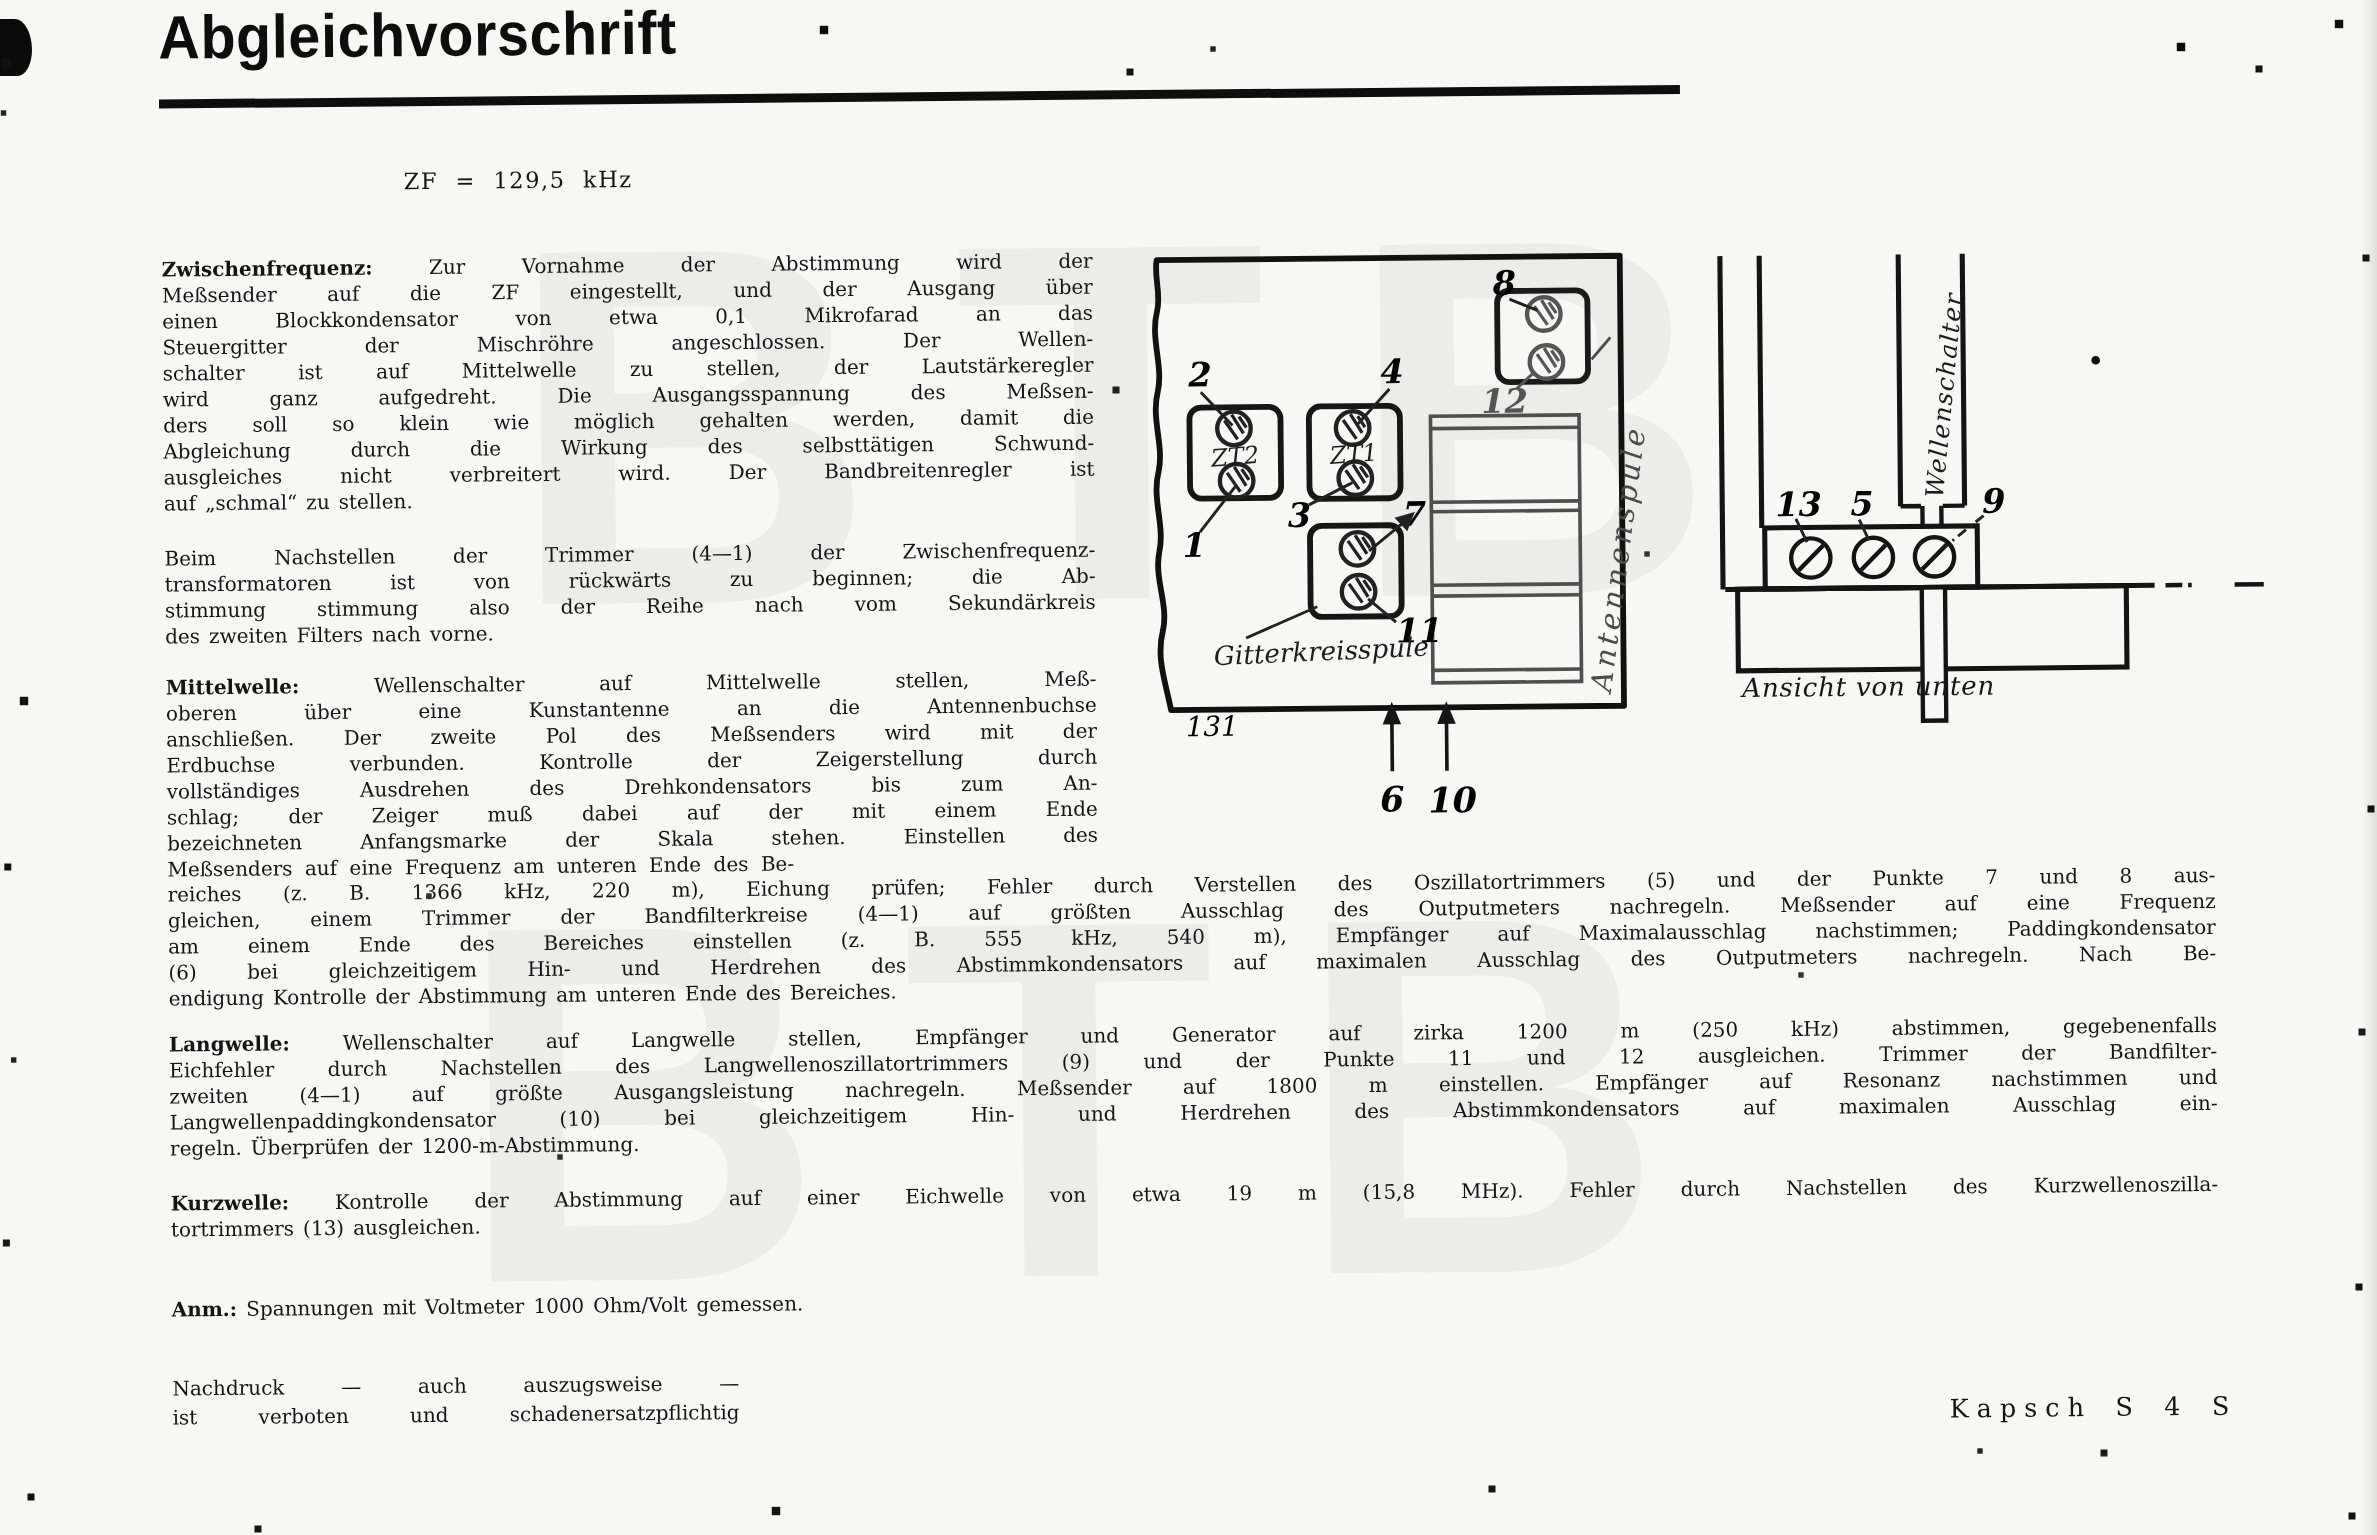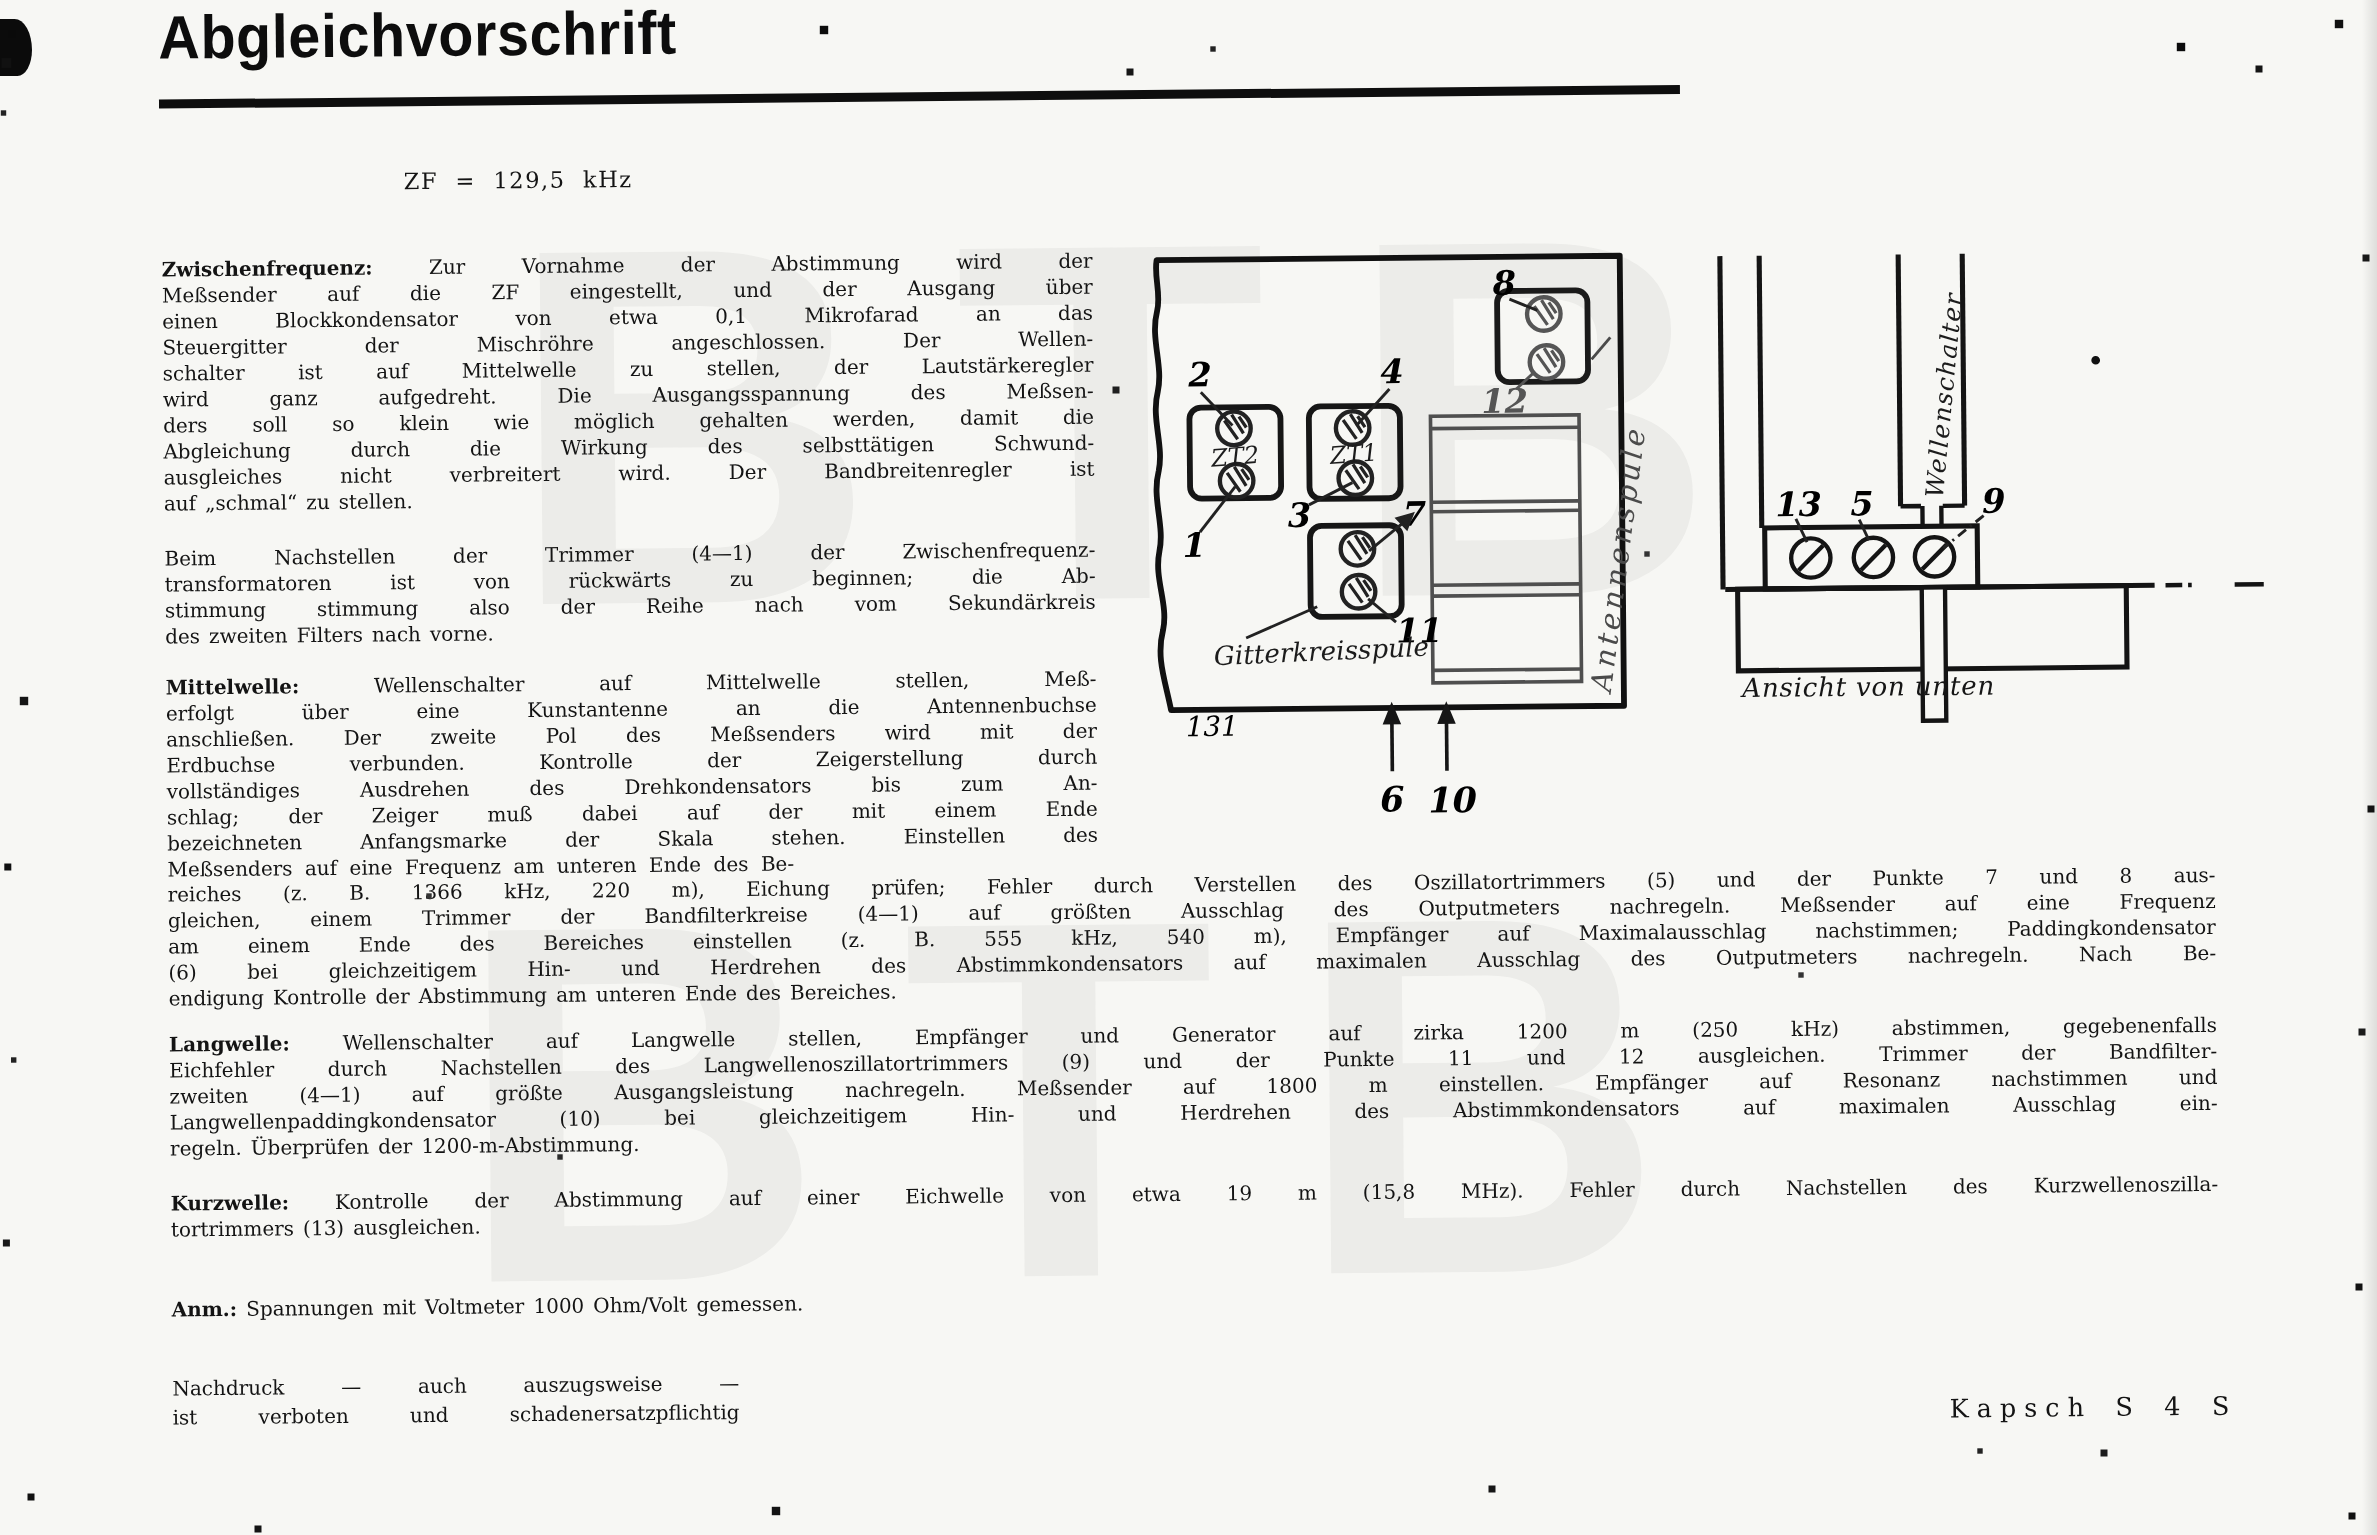--- a/index.html
+++ b/index.html
@@ -76,21 +76,21 @@
         <div class="tline tlast"><span>auf</span><span>„schmal“</span><span>zu</span><span>stellen.</span></div>
       </div>
     <div class="para" style="top:545px">
         <div class="tline"><span>Beim</span><span>Nachstellen</span><span>der</span><span>Trimmer</span><span>(4—1)</span><span>der</span><span>Zwischenfrequenz-</span></div>
         <div class="tline"><span>transformatoren</span><span>ist</span><span>von</span><span>rückwärts</span><span>zu</span><span>beginnen;</span><span>die</span><span>Ab-</span></div>
         <div class="tline"><span>stimmung</span><span>stimmung</span><span>also</span><span>der</span><span>Reihe</span><span>nach</span><span>vom</span><span>Sekundärkreis</span></div>
         <div class="tline tlast"><span>des</span><span>zweiten</span><span>Filters</span><span>nach</span><span>vorne.</span></div>
       </div>
     <div class="para gapwide" style="top:674px">
         <div class="tline"><span class="b">Mittelwelle:</span><span>Wellenschalter</span><span>auf</span><span>Mittelwelle</span><span>stellen,</span><span>Meß-</span></div>
-        <div class="tline"><span>erfolgt</span><span>über</span><span>eine</span><span>Kunstantenne</span><span>an</span><span>die</span><span>Antennenbuchse</span></div>
+        <div class="tline"><span>oberen</span><span>über</span><span>eine</span><span>Kunstantenne</span><span>an</span><span>die</span><span>Antennenbuchse</span></div>
         <div class="tline"><span>anschließen.</span><span>Der</span><span>zweite</span><span>Pol</span><span>des</span><span>Meßsenders</span><span>wird</span><span>mit</span><span>der</span></div>
         <div class="tline"><span>Erdbuchse</span><span>verbunden.</span><span>Kontrolle</span><span>der</span><span>Zeigerstellung</span><span>durch</span></div>
         <div class="tline"><span>vollständiges</span><span>Ausdrehen</span><span>des</span><span>Drehkondensators</span><span>bis</span><span>zum</span><span>An-</span></div>
         <div class="tline"><span>schlag;</span><span>der</span><span>Zeiger</span><span>muß</span><span>dabei</span><span>auf</span><span>der</span><span>mit</span><span>einem</span><span>Ende</span></div>
         <div class="tline"><span>bezeichneten</span><span>Anfangsmarke</span><span>der</span><span>Skala</span><span>stehen.</span><span>Einstellen</span><span>des</span></div>
         <div class="tline tlast"><span>Meßsenders</span><span>auf</span><span>eine</span><span>Frequenz</span><span>am</span><span>unteren</span><span>Ende</span><span>des</span><span>Be-</span></div>
       </div>
     <div class="parawide" style="top:881px">
         <div class="tline"><span>reiches</span><span>(z.</span><span>B.</span><span>1366</span><span>kHz,</span><span>220</span><span>m),</span><span>Eichung</span><span>prüfen;</span><span>Fehler</span><span>durch</span><span>Verstellen</span><span>des</span><span>Oszillatortrimmers</span><span>(5)</span><span>und</span><span>der</span><span>Punkte</span><span>7</span><span>und</span><span>8</span><span>aus-</span></div>
         <div class="tline"><span>gleichen,</span><span>einem</span><span>Trimmer</span><span>der</span><span>Bandfilterkreise</span><span>(4—1)</span><span>auf</span><span>größten</span><span>Ausschlag</span><span>des</span><span>Outputmeters</span><span>nachregeln.</span><span>Meßsender</span><span>auf</span><span>eine</span><span>Frequenz</span></div>

